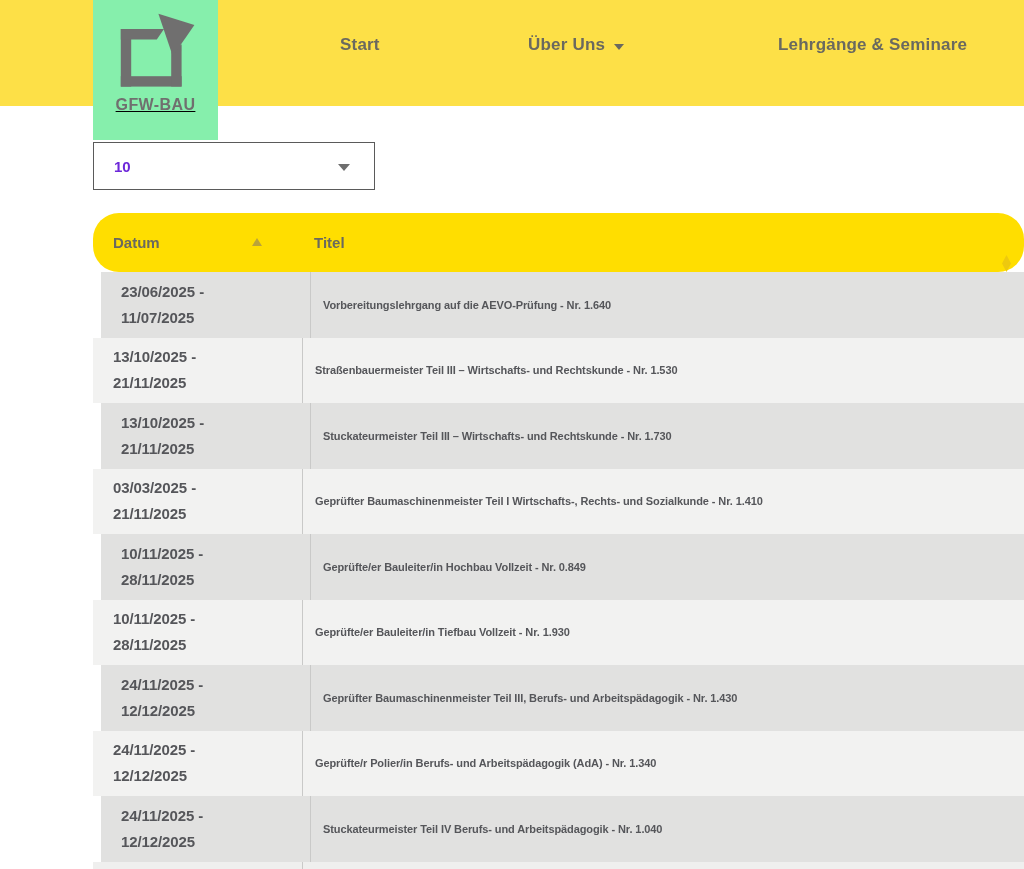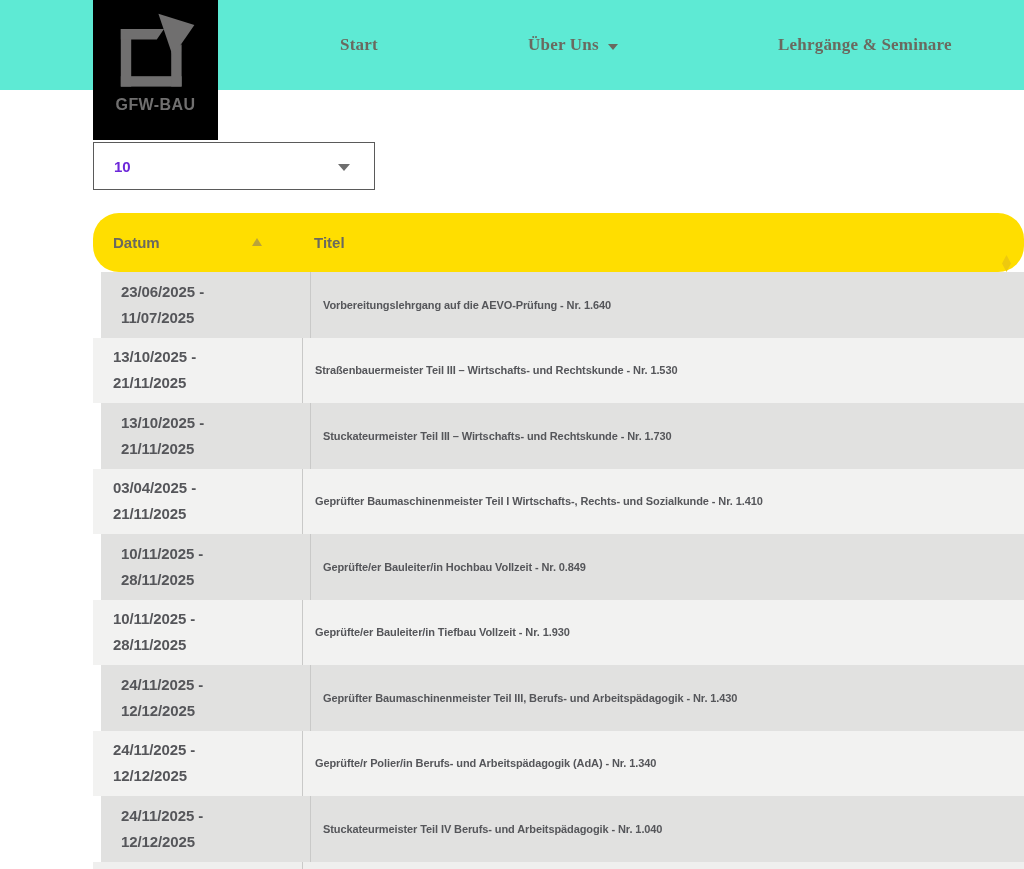--- a/index.html
+++ b/index.html
@@ -7,23 +7,22 @@
     width: 1024px; height: 869px;
     overflow: hidden;
     background: #ffffff;
     font-family: "Liberation Sans", "DejaVu Sans", sans-serif;
   }
   #stage { position: relative; width: 1024px; height: 869px; }
 
   
   #header-band {
     position: absolute; left: 0; top: 0;
-    width: 1024px; height: 90px;
-    background: #5eead4;
-    font-family: Liberation Serif, serif;
+    width: 1024px; height: 106px;
+    background: #fde047;
   }
   .nav-item {
     position: absolute; top: 0; height: 90px;
     display: flex; align-items: center;
     font-size: 17px; font-weight: 700; color: #6a695f;
     letter-spacing: 0.2px; cursor: pointer;
   }
   #nav-start { left: 340px; }
   #nav-ueber-uns { left: 528px; }
   #nav-lehrgaenge { left: 778px; }
@@ -31,21 +30,21 @@
     width: 0; height: 0; margin-left: 9px; margin-top: 3px;
     border-left: 5px solid transparent;
     border-right: 5px solid transparent;
     border-top: 6px solid #6a695f;
   }
 
   
   #logo-tab {
     position: absolute; left: 93px; top: 0;
     width: 125px; height: 140px;
-    background: #000000;
+    background: #86efac;
     display: flex; flex-direction: column; align-items: center; text-decoration: underline;
   }
   #logo-mark { margin-top: 13px; }
   #logo-text {
     margin-top: 3px;
     font-size: 16px; font-weight: 700; color: #706f6f;
     letter-spacing: 0.4px;
   }
 
   
@@ -212,21 +211,21 @@
         <span>13/10/2025 -</span>
         <span>21/11/2025</span>
       </div>
       <div class="cell-title">
         <span>Stuckateurmeister Teil III – Wirtschafts- und Rechtskunde - Nr. 1.730</span>
       </div>
     </div>
 
     <div class="row even">
       <div class="cell-date">
-        <span>03/04/2025 -</span>
+        <span>03/03/2025 -</span>
         <span>21/11/2025</span>
       </div>
       <div class="cell-title">
         <span>Geprüfter Baumaschinenmeister Teil I Wirtschafts-, Rechts- und Sozialkunde - Nr. 1.410</span>
       </div>
     </div>
 
     <div class="row odd">
       <div class="cell-date">
         <span>10/11/2025 -</span>

